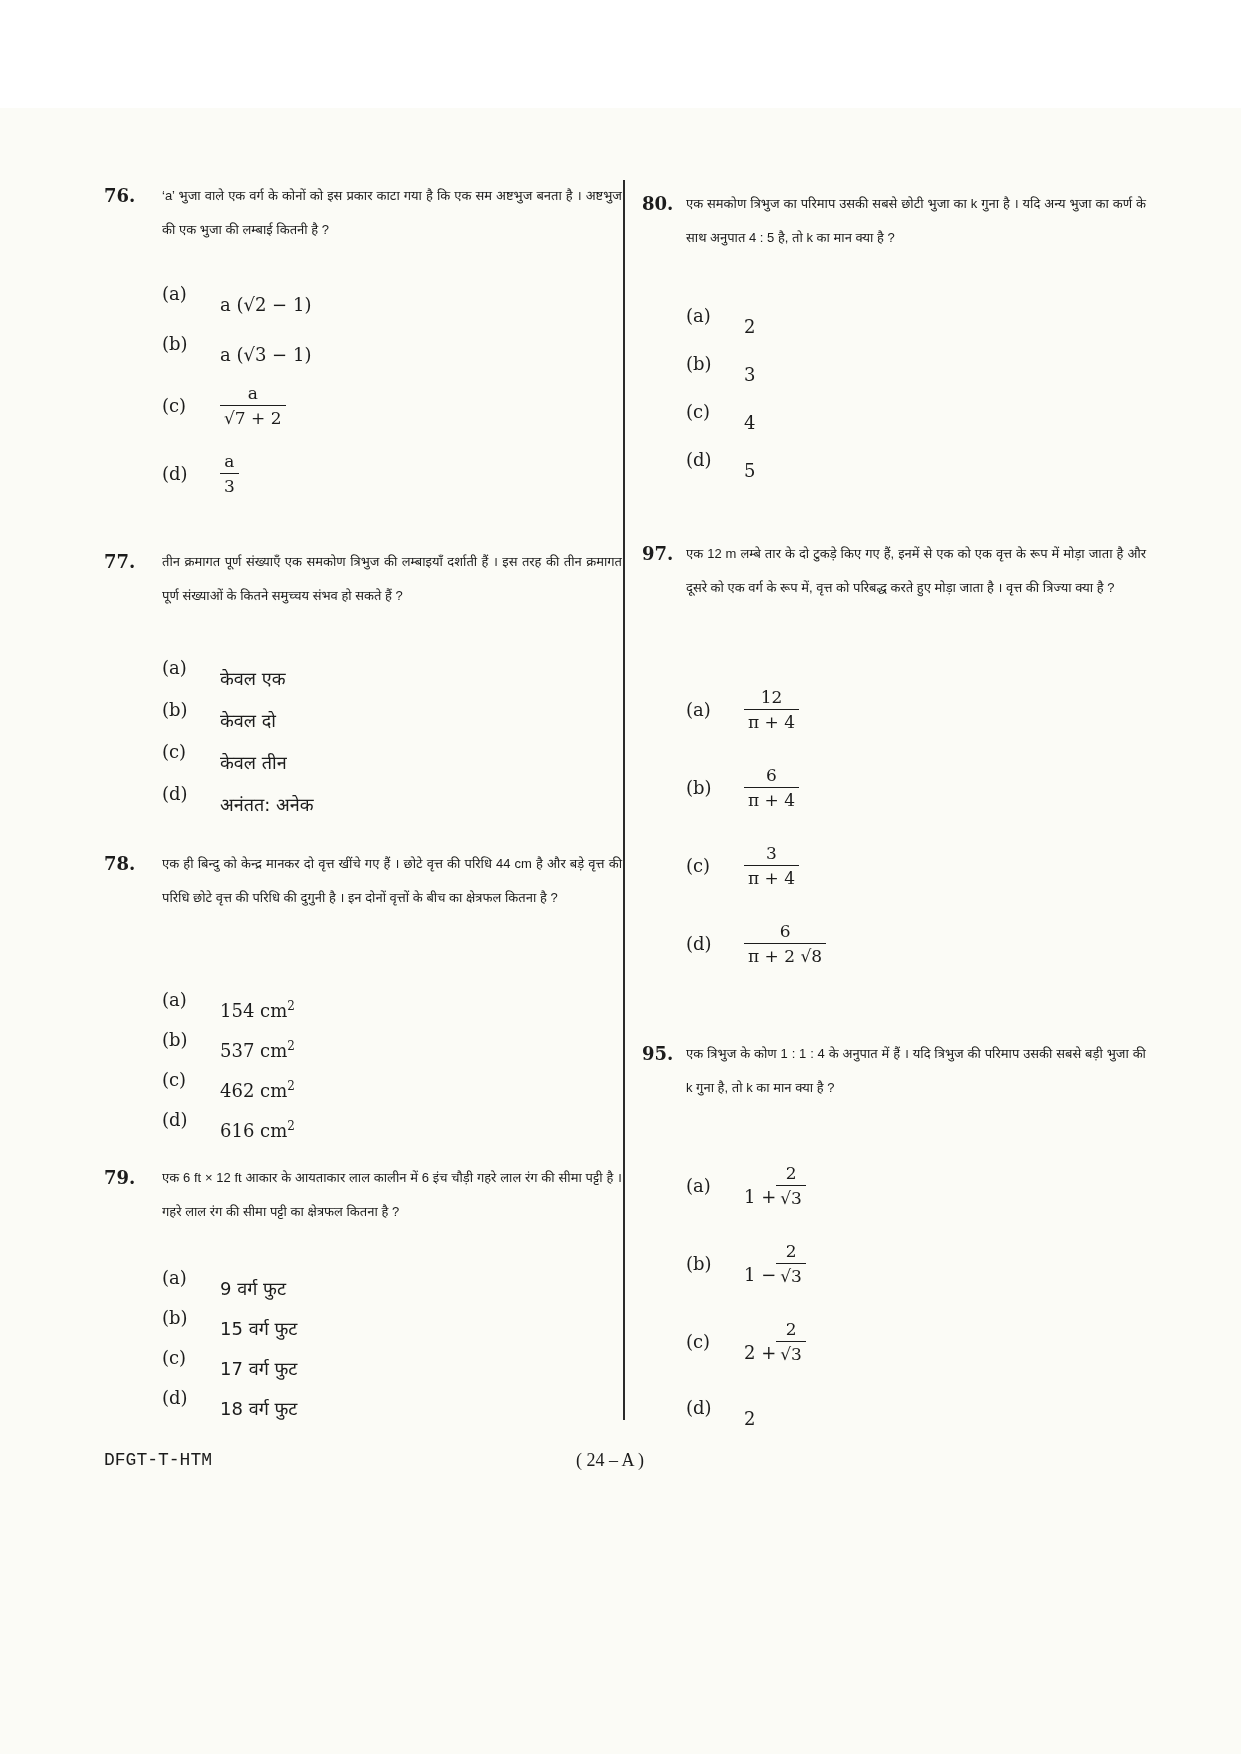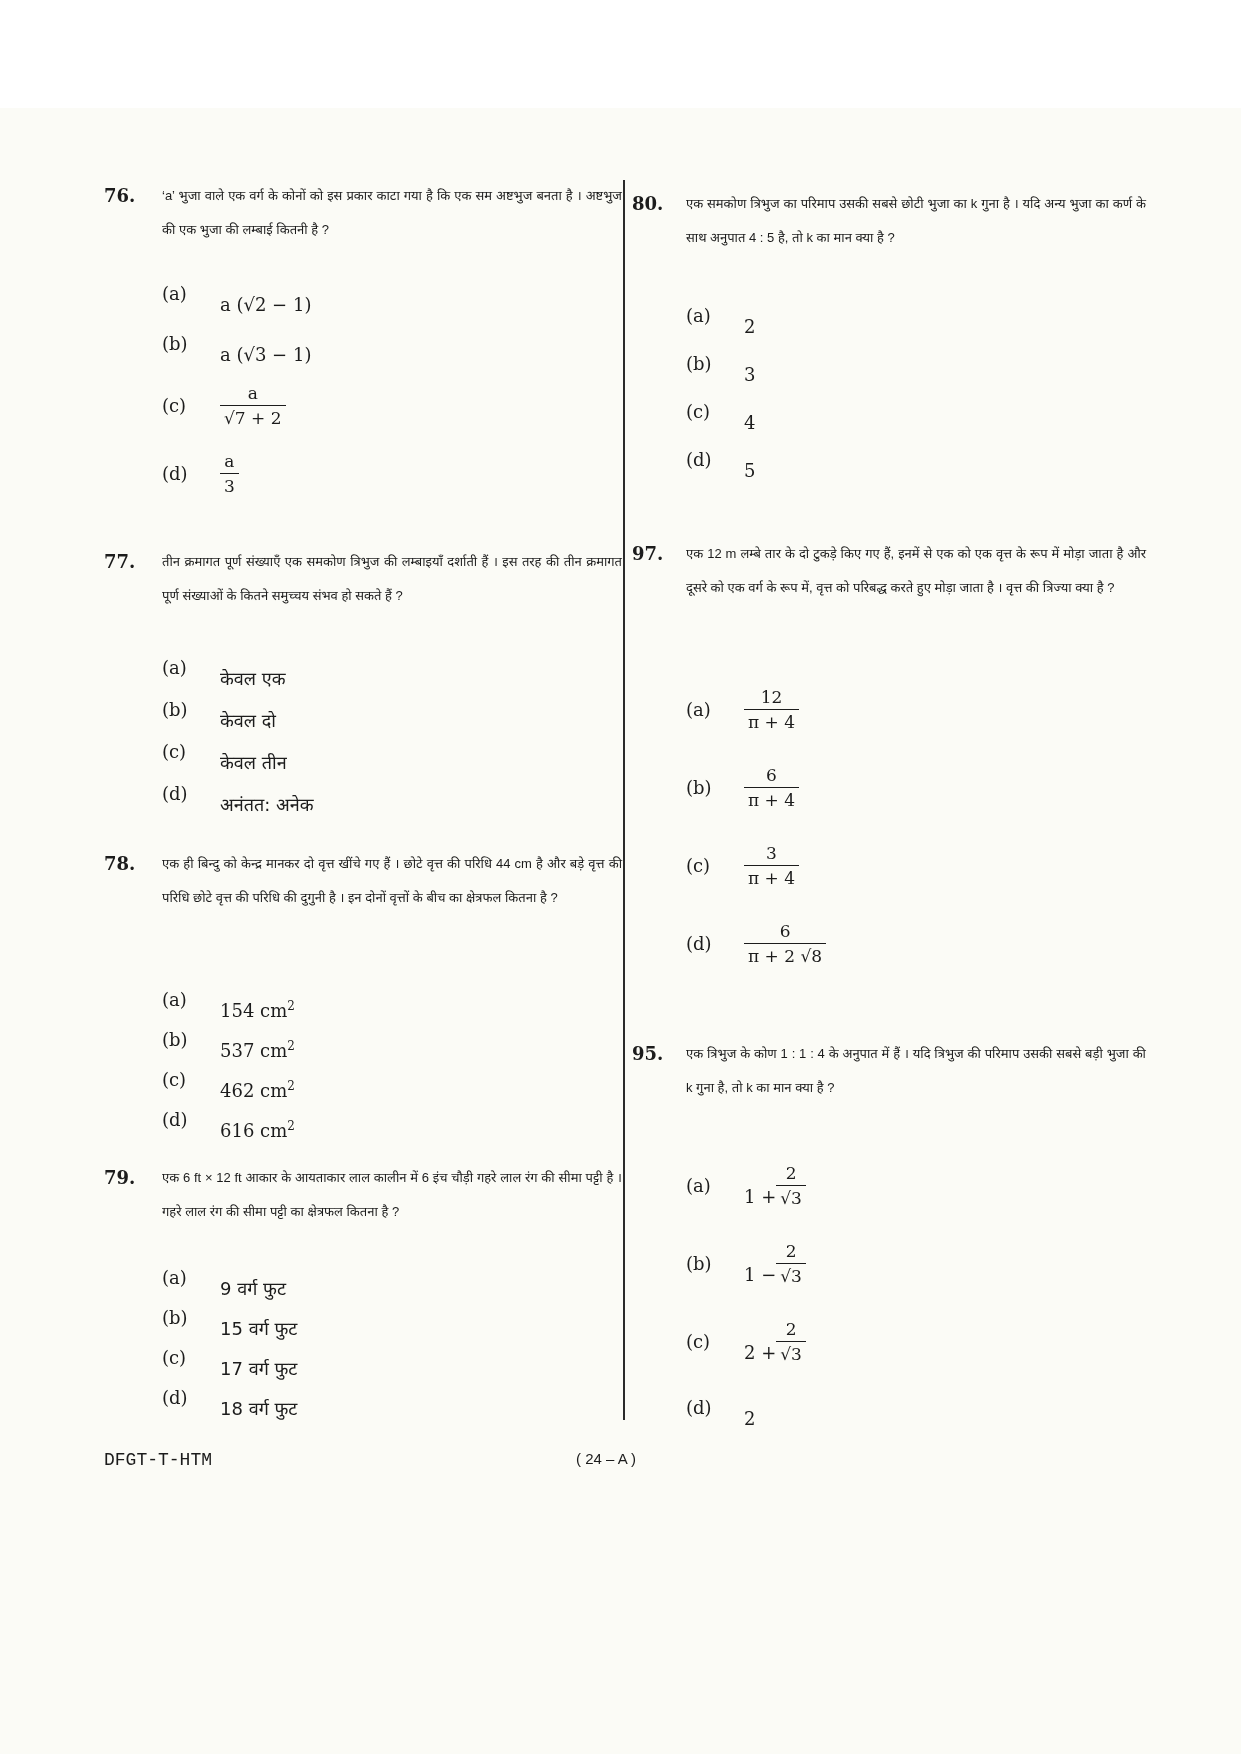--- a/index.html
+++ b/index.html
@@ -10,31 +10,31 @@
     color: #1c1c1c;
   }
   .scan-top { position: absolute; left: 0; top: 0; width: 1241px; height: 108px; background: #ffffff; }
   .scan-body { position: absolute; left: 0; top: 108px; width: 1241px; height: 1646px; background: #fbfbf6; }
   .col { position: absolute; top: 185px; }
   .col-left { left: 104px; width: 520px; }
   .col-right { left: 628px; width: 520px; }
   .divider { position: absolute; left: 623px; top: 180px; width: 2px; height: 1240px; background: #2a2a2a; }
   .q { position: absolute; left: 0; width: 520px; }
   .qnum { position: absolute; left: 0; top: 0; font-weight: bold; font-size: 18px; }
-  .col-right .qnum { left: 4px; }
+  .col-right .qnum { left: 14px; }
   .qtext { position: absolute; left: 58px; top: -6px; width: 460px; font-family: Liberation Sans, sans-serif; font-size: 13px; line-height: 34px; text-align: justify; }
   .opt { position: absolute; left: 58px; height: 40px; display: flex; align-items: center; }
   .opt-label { width: 58px; font-size: 18px; }
   .opt-text { font-size: 18px; font-family: "DejaVu Sans", sans-serif; margin-top: 22px; }
   .opt-text.math { font-family: "DejaVu Serif", serif; }
   .frac { display: inline-flex; flex-direction: column; align-items: center; vertical-align: middle; font-size: 17px; }
   .frac .num { padding: 0 4px 2px; }
   .frac .den { border-top: 1.5px solid #1c1c1c; padding: 2px 4px 0; }
   .footer-code { position: absolute; left: 104px; top: 1450px; font-family: Liberation Mono, monospace; font-size: 18px; }
-  .footer-page { position: absolute; left: 576px; top: 1450px; font-family: Liberation Sans, sans-serif; font-size: 15px; }
+  .footer-page { position: absolute; left: 576px; top: 1450px; font-family: Liberation Serif, serif; font-size: 18px; }
   sup { font-size: 12px; }
 </style>
 </head>
 <body>
 
 <div class="scan-top"></div>
 <div class="scan-body"></div>
 <div class="divider"></div>
 
 <div class="col col-left">

